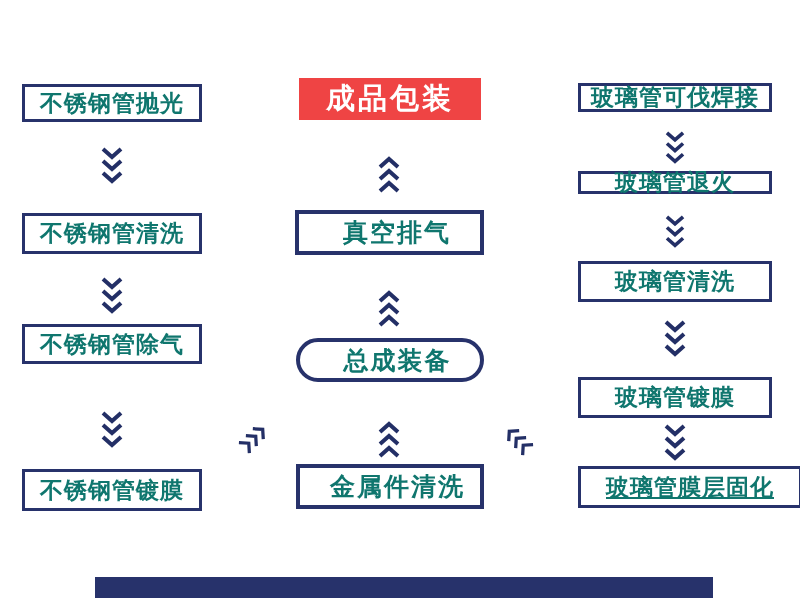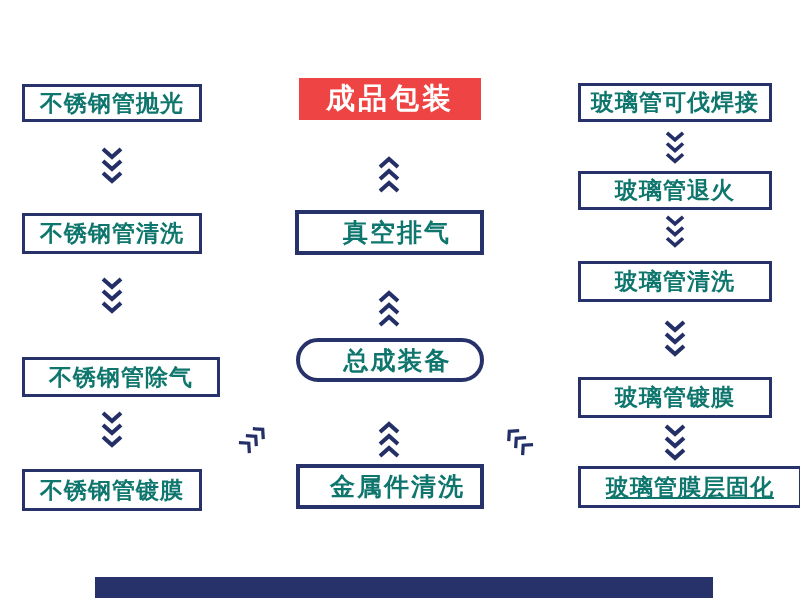--- a/index.html
+++ b/index.html
@@ -25,30 +25,30 @@
   .chev.diag-nw{transform:rotate(-45deg) scale(0.82);transform-origin:50% 50%;}
   .footer-bar{position:absolute;background:#27326b;}
 </style>
 </head>
 <body>
 
 <div class="canvas">
 
   <div class="box" style="left:22px;top:84px;width:180px;height:38px;">不锈钢管抛光</div>
   <div class="box" style="left:22px;top:213px;width:180px;height:41px;">不锈钢管清洗</div>
-  <div class="box" style="left:22px;top:357px;width:198px;height:40px;">不锈钢管除气</div>
+  <div class="box" style="left:22px;top:324px;width:180px;height:40px;">不锈钢管除气</div>
   <div class="box" style="left:22px;top:469px;width:180px;height:42px;">不锈钢管镀膜</div>
 
   <div class="box filled" style="left:299px;top:78px;width:182px;height:42px;">成品包装</div>
   <div class="box mid" style="left:295px;top:210px;width:189px;height:45px;">真空排气</div>
   <div class="box mid" style="left:296px;top:338px;width:188px;height:44px;border-radius:22px;">总成装备</div>
   <div class="box mid" style="left:296px;top:464px;width:188px;height:45px;">金属件清洗</div>
 
-  <div class="box" style="left:578px;top:83px;width:194px;height:39px;text-align:right;">玻璃管可伐焊接</div>
-  <div class="box" style="left:578px;top:171px;width:194px;height:39px;">玻璃管退火</div>
+  <div class="box" style="left:578px;top:83px;width:194px;height:29px;text-align:right;">玻璃管可伐焊接</div>
+  <div class="box" style="left:578px;top:171px;width:194px;height:23px;">玻璃管退火</div>
   <div class="box" style="left:578px;top:261px;width:194px;height:41px;">玻璃管清洗</div>
   <div class="box" style="left:578px;top:377px;width:194px;height:41px;">玻璃管镀膜</div>
   <div class="box" style="left:578px;top:466px;width:224px;height:42px;text-decoration:underline;">玻璃管膜层固化</div>
 
   <svg class="chev" style="left:101px;top:147px;" width="22" height="38" viewBox="0 0 22 38">
     <polyline points="2,2 11,10 20,2"></polyline>
       <polyline points="2,14 11,22 20,14"></polyline>
       <polyline points="2,26 11,34 20,26"></polyline>
   </svg>
   <svg class="chev" style="left:101px;top:277px;" width="22" height="38" viewBox="0 0 22 38">

